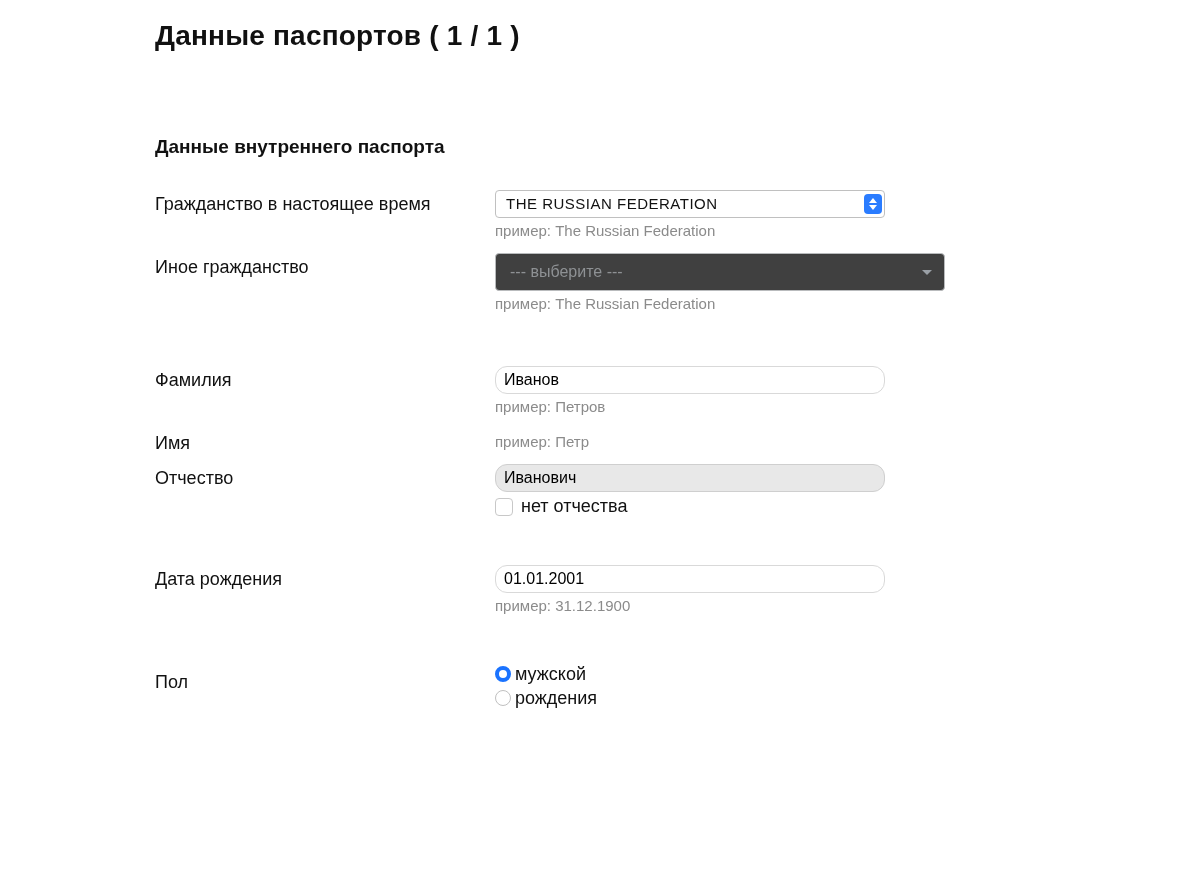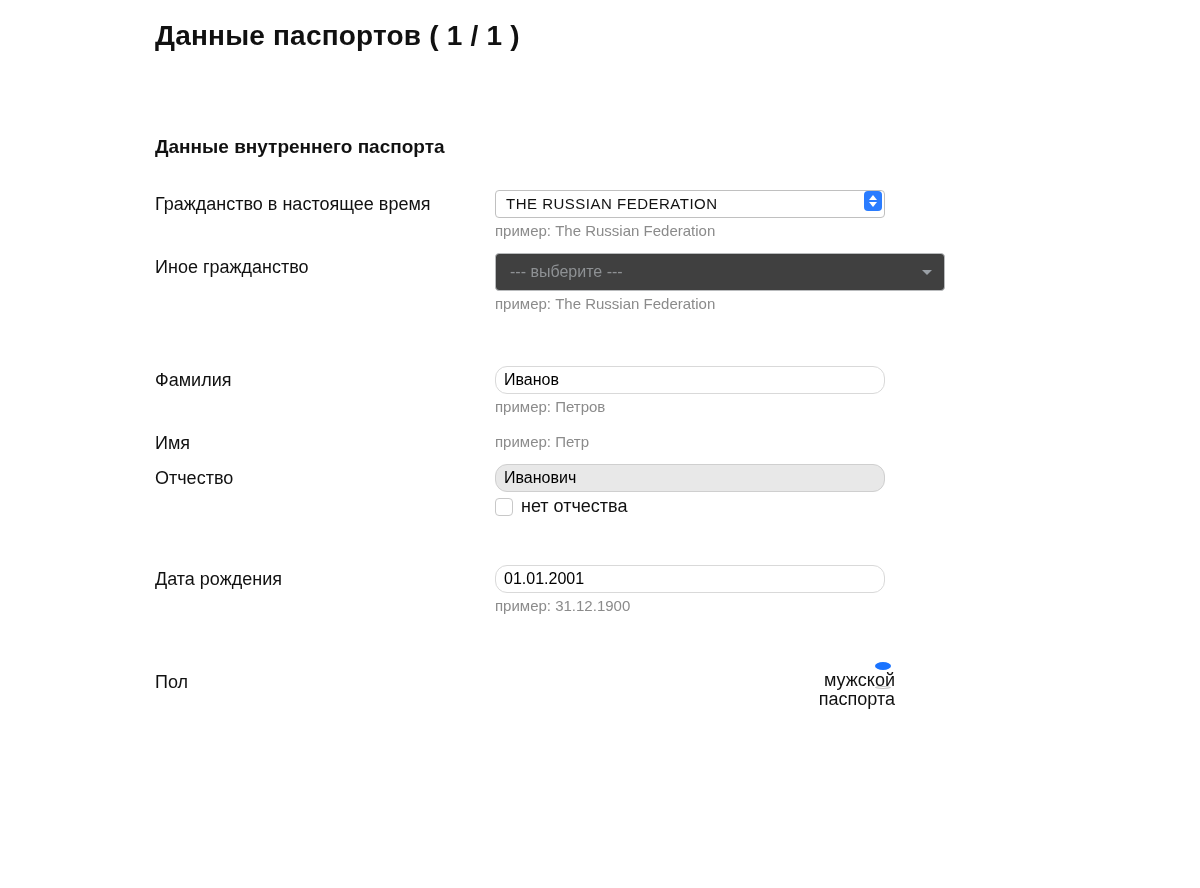--- a/index.html
+++ b/index.html
@@ -45,20 +45,21 @@
   .hint {
     margin-top: 4px;
     font-size: 15px;
     color: #8b8b8b;
     margin-bottom: 6px;
   }
 
   
   .native-select {
     display: flex;
+    align-items: center;
     justify-content: space-between;
     width: 390px;
     height: 28px;
     background: #ffffff;
     border: 1px solid #c0c0c0;
     border-radius: 4px;
     padding: 0 2px 0 10px;
     line-height: 26px;
     font-size: 15px;
   }
@@ -127,21 +128,21 @@
     width: 18px; height: 18px;
     border: 1px solid #c8c8c8;
     border-radius: 4px;
     background: #fff;
     margin-right: 8px;
   }
   .cbx-label { font-size: 18px; font-weight:400; }
 
   
   .radio-wrap { display:flex; flex-direction:column; }
-  .radio-line { display:flex; align-items:flex-end; height:24px;flex-direction:column; }
+  .radio-line { display:flex; align-items:center; height:24px; }
   .radio {
     width:16px; height:16px;
     border:1px solid #c0c0c0;
     border-radius:50%;
     margin-right:4px;
     display:flex; align-items:center; justify-content:center;
     background:#fff;
   }
   .radio.checked {
     border:4px solid #1a73ff;
@@ -230,19 +231,19 @@
   <div class="row">
     <div class="cell-label" style="padding-top:10px;">Пол</div>
     <div class="cell-control">
       <div class="radio-wrap">
         <div class="radio-line">
           <span class="radio checked"></span>
           <span class="radio-label">мужской</span>
         </div>
         <div class="radio-line">
           <span class="radio"></span>
-          <span class="radio-label">паспорта</span>
+          <span class="radio-label">рождения</span>
         </div>
       </div>
     </div>
   </div>
 
 </div>
 
 </body></html>

